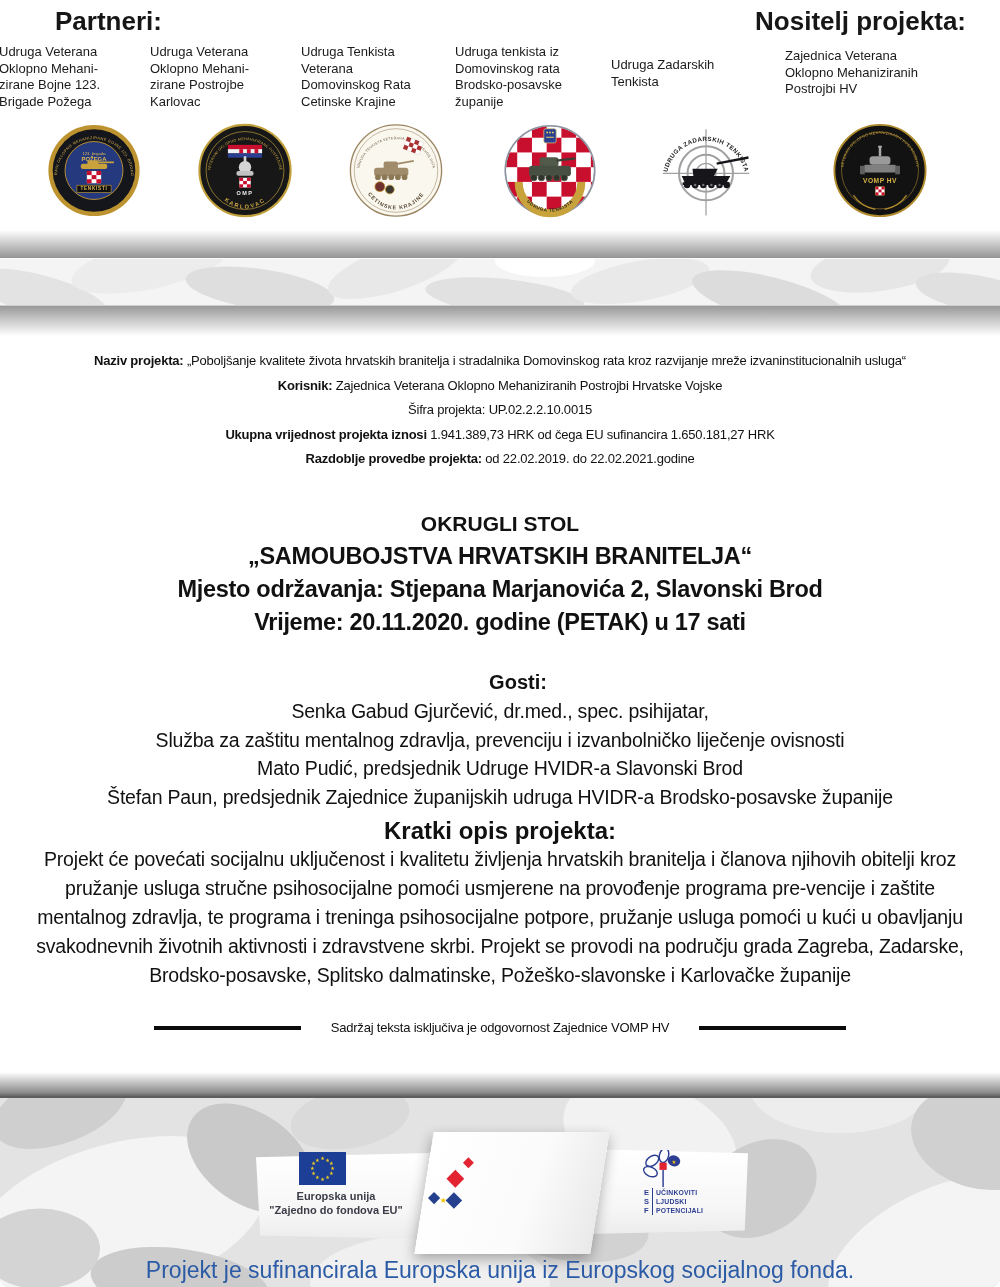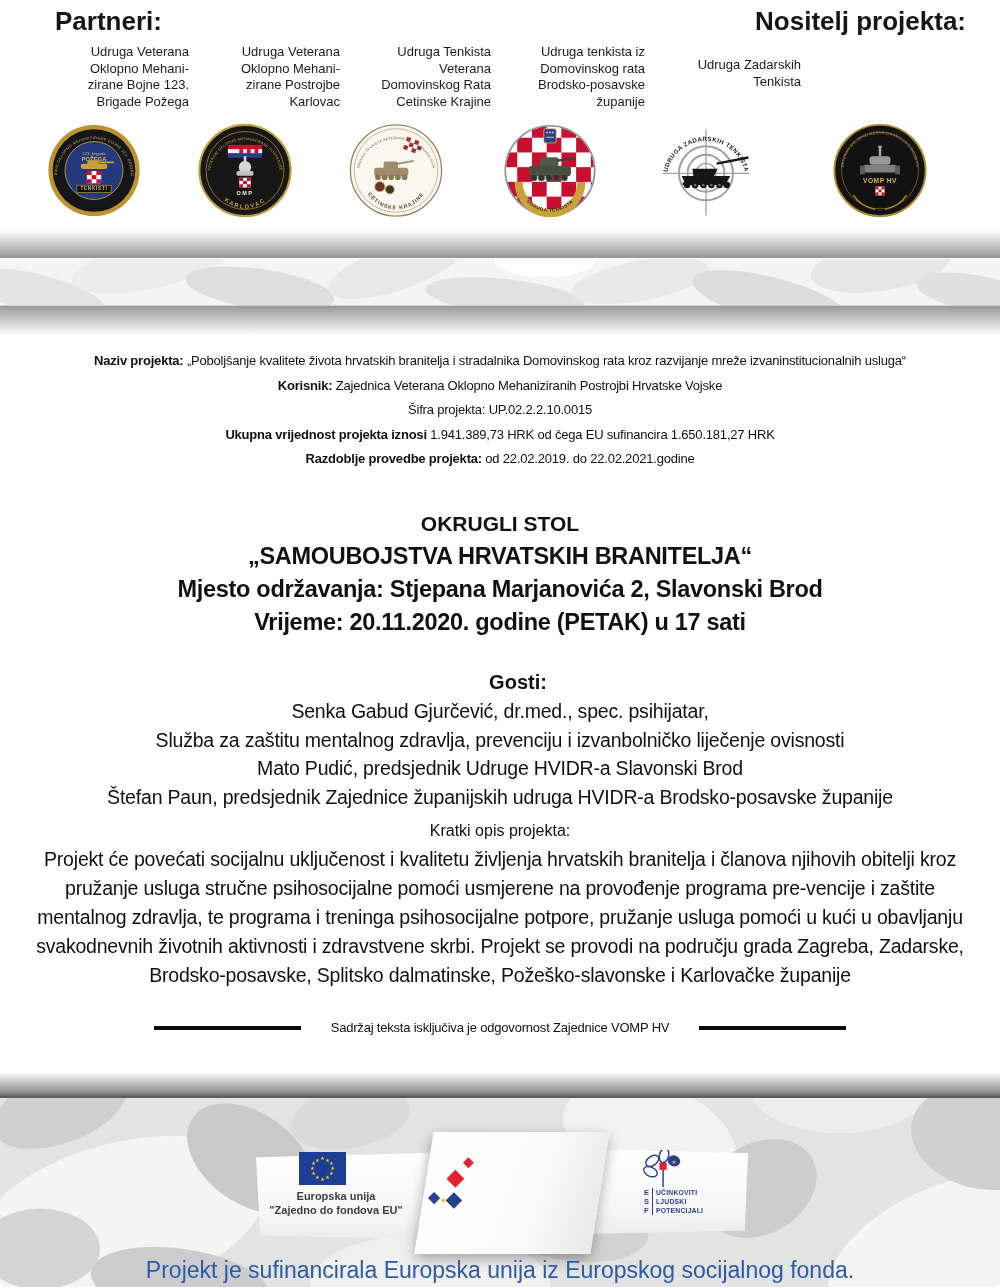--- a/index.html
+++ b/index.html
@@ -5,41 +5,41 @@
   html,body{margin:0;padding:0;background:#ffffff;}
   .page{position:relative;width:1000px;height:1287px;background:#fff;overflow:hidden;
         font-family:"Liberation Sans",sans-serif;color:#111;border-radius:9px;}
   svg{font-family:"Liberation Sans",sans-serif;}
   .abs{position:absolute;}
   .ctr{position:absolute;left:0;width:100%;text-align:center;}
   
   .hd{position:absolute;top:6px;font-size:26px;font-weight:600;color:#161616;}
   .hd-partners{left:55px;}
   .hd-nositelj{right:34px;}
-  .orgname{position:absolute;width:190px;transform:translateX(-50%);text-align:right;
+  .orgname{position:absolute;width:190px;transform:translateX(-50%);text-align:left;
            font-size:13px;line-height:16.5px;font-weight:500;color:#1b1b1b;}
   .orglogo{position:absolute;transform:translateX(-50%);}
   
   .band-shadow-top{position:absolute;top:230px;left:0;width:100%;height:28px;
      background:linear-gradient(to bottom,rgba(0,0,0,0),rgba(0,0,0,0.42));}
   .camo-band{position:absolute;top:258px;left:0;width:100%;height:46px;background:#f4f4f4;
      border-top:1px solid #fbfbfb;border-bottom:1px solid #cfcfcf;overflow:hidden;}
   .band-shadow-bottom{position:absolute;top:306px;left:0;width:100%;height:30px;
      background:linear-gradient(to bottom,rgba(0,0,0,0.40),rgba(0,0,0,0));}
   
   .t-body{font-size:13px;line-height:24.6px;letter-spacing:-0.2px;}
   .project-info{top:349px;padding:0 22px;box-sizing:border-box;}
   .event-block{top:507px;font-weight:bold;}
   .ev-title{font-size:21px;line-height:33px;}
   .ev-line{font-size:23.5px;line-height:33px;letter-spacing:-0.3px;}
   .guests{top:667px;}
   .g-head{font-size:20px;font-weight:bold;line-height:30px;margin-left:36px;}
   .g-line{font-size:19.5px;line-height:28.6px;letter-spacing:-0.2px;}
   .desc{top:816px;}
-  .d-head{font-size:16px;font-weight:normal;line-height:29px;}
+  .d-head{font-size:24px;font-weight:bold;line-height:29px;}
   .d-text{font-size:19.5px;line-height:29px;letter-spacing:-0.2px;width:958px;margin:0 auto;}
   .disclaimer{top:1020px;display:flex;justify-content:center;align-items:center;gap:30px;}
   .rule{width:147px;height:4px;background:#0b0b0b;}
   .disc-text{font-size:13px;letter-spacing:-0.2px;}
   
   .bottom-shadow{position:absolute;top:1072px;left:0;width:100%;height:24px;
      background:linear-gradient(to bottom,rgba(0,0,0,0),rgba(0,0,0,0.45) 85%,rgba(0,0,0,0.60));}
   .bottom-camo{position:absolute;top:1096px;left:0;width:100%;height:191px;background:#e3e3e3;
      border-top:2px solid #5d5d5d;overflow:hidden;}
   .ribbon{position:absolute;background:linear-gradient(180deg,#ffffff 0%,#f6f6f6 70%,#ececec 100%);}
@@ -94,20 +94,25 @@
   <div class="orgname" style="left:550px;top:44px">
     <span style="display:block">Udruga tenkista iz</span>
     <span style="display:block">Domovinskog rata</span>
     <span style="display:block">Brodsko-posavske</span>
     <span style="display:block">županije</span>
   </div>
   <div class="orgname" style="left:706px;top:57px">
     <span style="display:block">Udruga Zadarskih</span>
     <span style="display:block">Tenkista</span>
   </div>
+  <div class="orgname" style="left:880px;top:48px">
+    <span style="display:block">Zajednica Veterana</span>
+    <span style="display:block">Oklopno Mehaniziranih</span>
+    <span style="display:block">Postrojbi HV</span>
+  </div>
 
   <svg class="orglogo" style="left:94px;top:123px" width="95" height="95" viewBox="0 0 100 100">
     <circle cx="50" cy="50" r="48" fill="#bd9330"></circle>
     <circle cx="50" cy="50" r="43.5" fill="#14161c"></circle>
     <circle cx="50" cy="50" r="30.5" fill="#24397e" stroke="#bd9330" stroke-width="1"></circle>
     <path id="b1t" d="M 11,56 A 39,39 0 1 1 89,56" fill="none"></path>
     <text font-size="4.1" fill="#d2ab4a" letter-spacing="0.4"><textPath href="#b1t" startOffset="50%" text-anchor="middle">VETERANI OKLOPNO MEHANIZIRANE BOJNE 123. BRIGADE HV</textPath></text>
     <text x="50" y="33.5" font-size="4.4" fill="#e0ba55" text-anchor="middle">123. brigada</text>
     <text x="50" y="40.5" font-size="6.2" font-weight="bold" fill="#e0ba55" text-anchor="middle">POŽEGA</text>
     <rect x="36" y="43" width="28" height="5.5" rx="2.5" fill="#caa23c"></rect>

